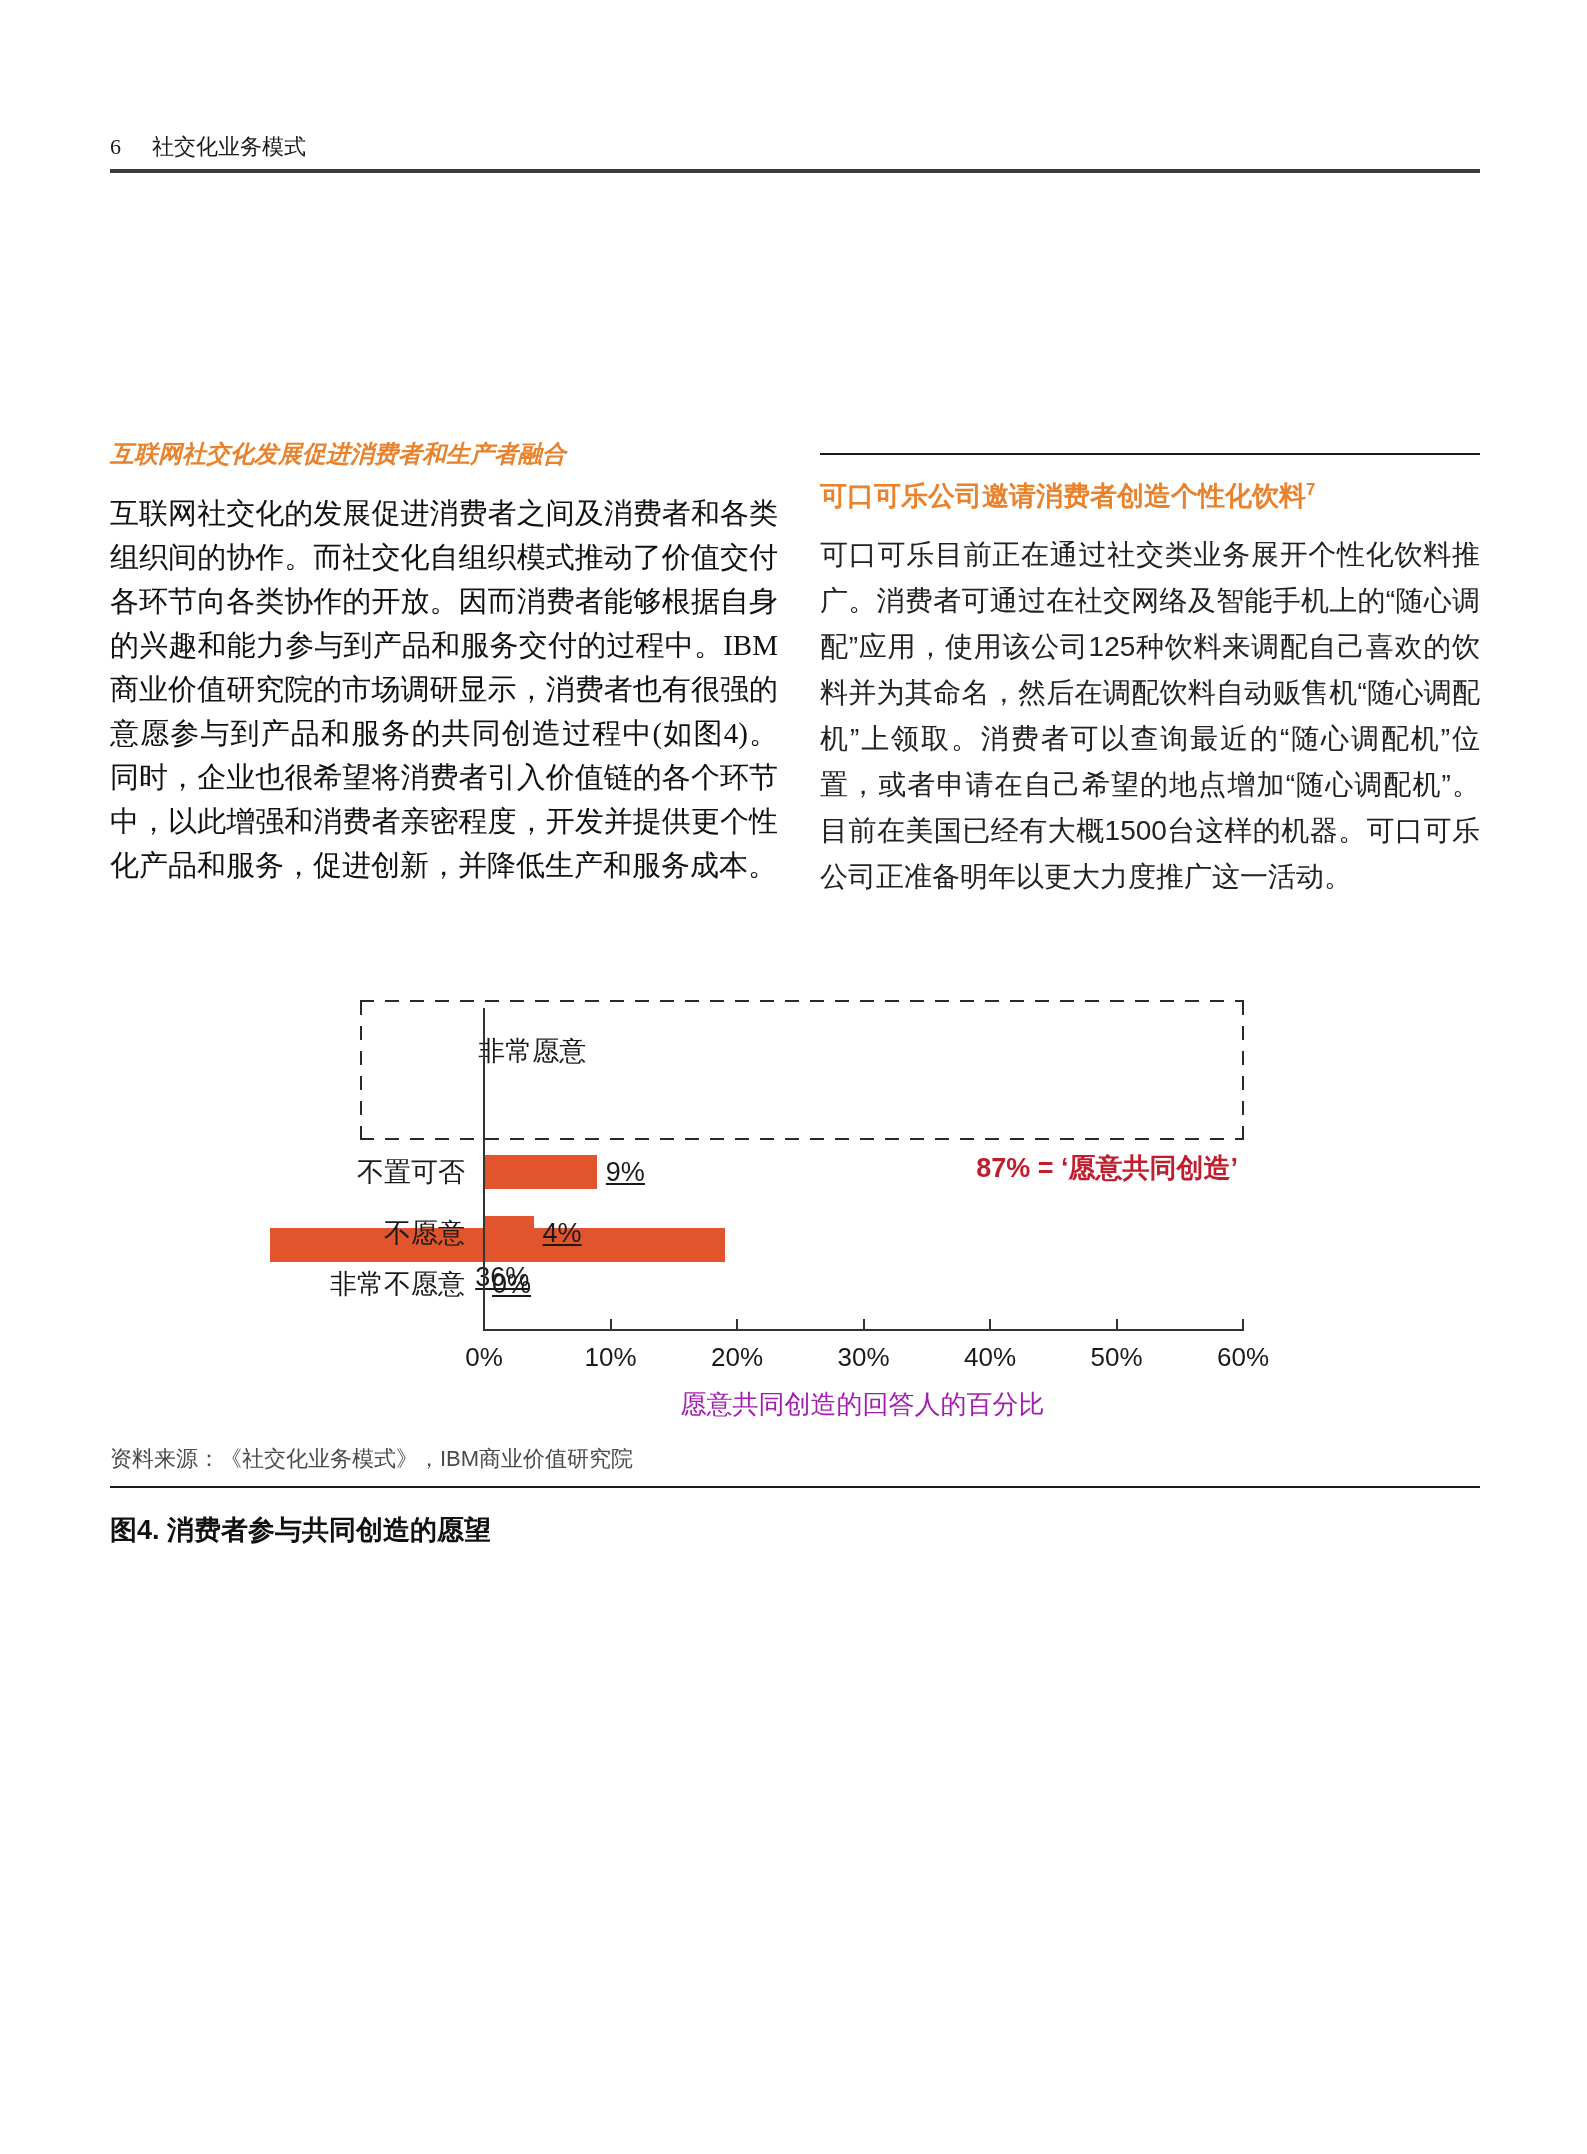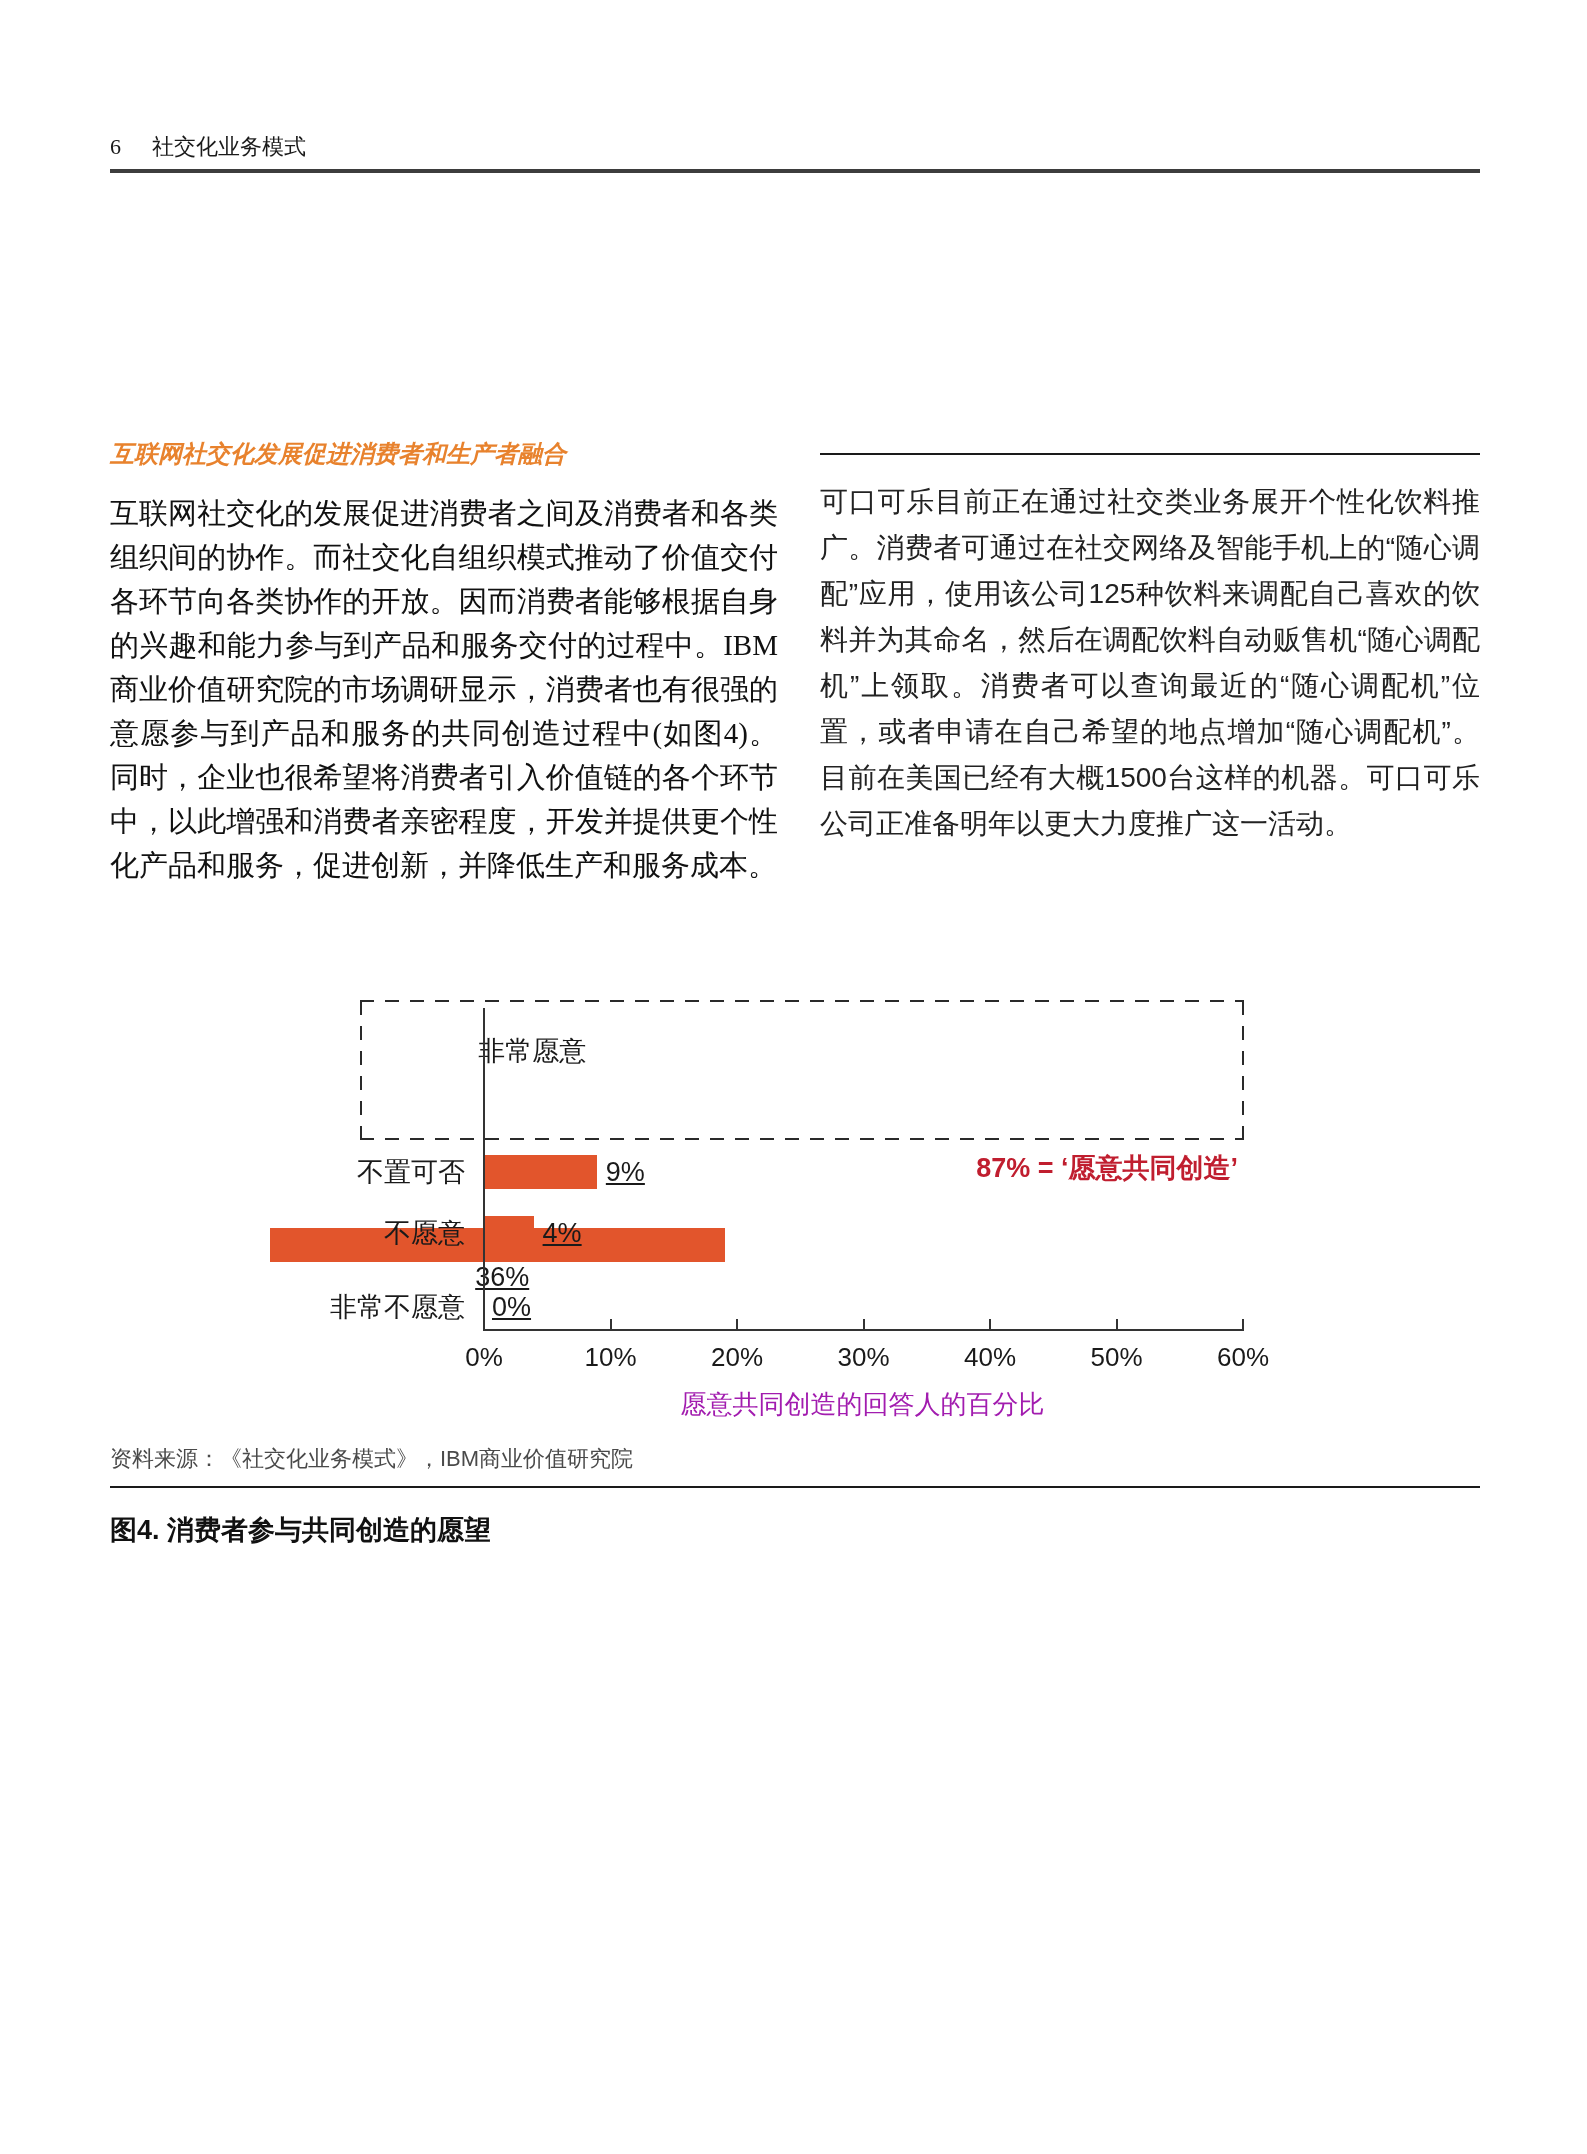--- a/index.html
+++ b/index.html
@@ -79,41 +79,42 @@
   </div>
   <div class="header-rule"></div>
 
   <section class="left-col">
     <h2 class="left-heading">互联网社交化发展促进消费者和生产者融合</h2>
     <p class="left-body">互联网社交化的发展促进消费者之间及消费者和各类组织间的协作。而社交化自组织模式推动了价值交付各环节向各类协作的开放。因而消费者能够根据自身的兴趣和能力参与到产品和服务交付的过程中。IBM商业价值研究院的市场调研显示，消费者也有很强的意愿参与到产品和服务的共同创造过程中(如图4)。同时，企业也很希望将消费者引入价值链的各个环节中，以此增强和消费者亲密程度，开发并提供更个性化产品和服务，促进创新，并降低生产和服务成本。</p>
   </section>
 
   <aside class="right-col">
     <div class="aside-rule"></div>
+    <h3 class="aside-heading"><span>可口可乐公司邀请消费者创造个性化饮料</span><sup>7</sup></h3>
     <p class="aside-body">可口可乐目前正在通过社交类业务展开个性化饮料推广。消费者可通过在社交网络及智能手机上的“随心调配”应用，使用该公司125种饮料来调配自己喜欢的饮料并为其命名，然后在调配饮料自动贩售机“随心调配机”上领取。消费者可以查询最近的“随心调配机”位置，或者申请在自己希望的地点增加“随心调配机”。目前在美国已经有大概1500台这样的机器。可口可乐公司正准备明年以更大力度推广这一活动。</p>
   </aside>
 
   <div class="chart" id="chart">
       <div class="dashed-box" style="left: 90px; top: 5px; width: 884px; height: 140px;"></div>
       <div class="crow" style="top: 38px; flex-direction: column;">
         <div class="clabel">非常愿意</div>
         <div class="cbar" style="width: 455.4px; background: rgb(226, 85, 44);"></div>
         <div class="cval">36%</div>
       </div>
       <div class="crow" style="top: 160px;">
         <div class="clabel">不置可否</div>
         <div class="cbar" style="width: 113.85px; background: rgb(226, 85, 44);"></div>
         <div class="cval">9%</div>
       </div>
       <div class="crow" style="top: 221px;">
         <div class="clabel">不愿意</div>
         <div class="cbar" style="width: 50.6px; background: rgb(226, 85, 44);"></div>
         <div class="cval">4%</div>
       </div>
-      <div class="crow" style="top: 295px;">
+      <div class="crow" style="top: 272px;">
         <div class="clabel">非常不愿意</div>
         <div class="cbar" style="width: 0px; background: rgb(226, 85, 44);"></div>
         <div class="cval">0%</div>
       </div>
       <div class="axis-v" style="left: 213px; top: 13px; height: 323px;"></div>
       <div class="axis-h" style="left: 213px; top: 334px; width: 761px;"></div>
       <div class="tick" style="left: 213px; top: 324px;"></div>
       <div class="tick-label" style="left: 214px; top: 347px;">0%</div>
       <div class="tick" style="left: 339.5px; top: 324px;"></div>
       <div class="tick-label" style="left: 340.5px; top: 347px;">10%</div>

